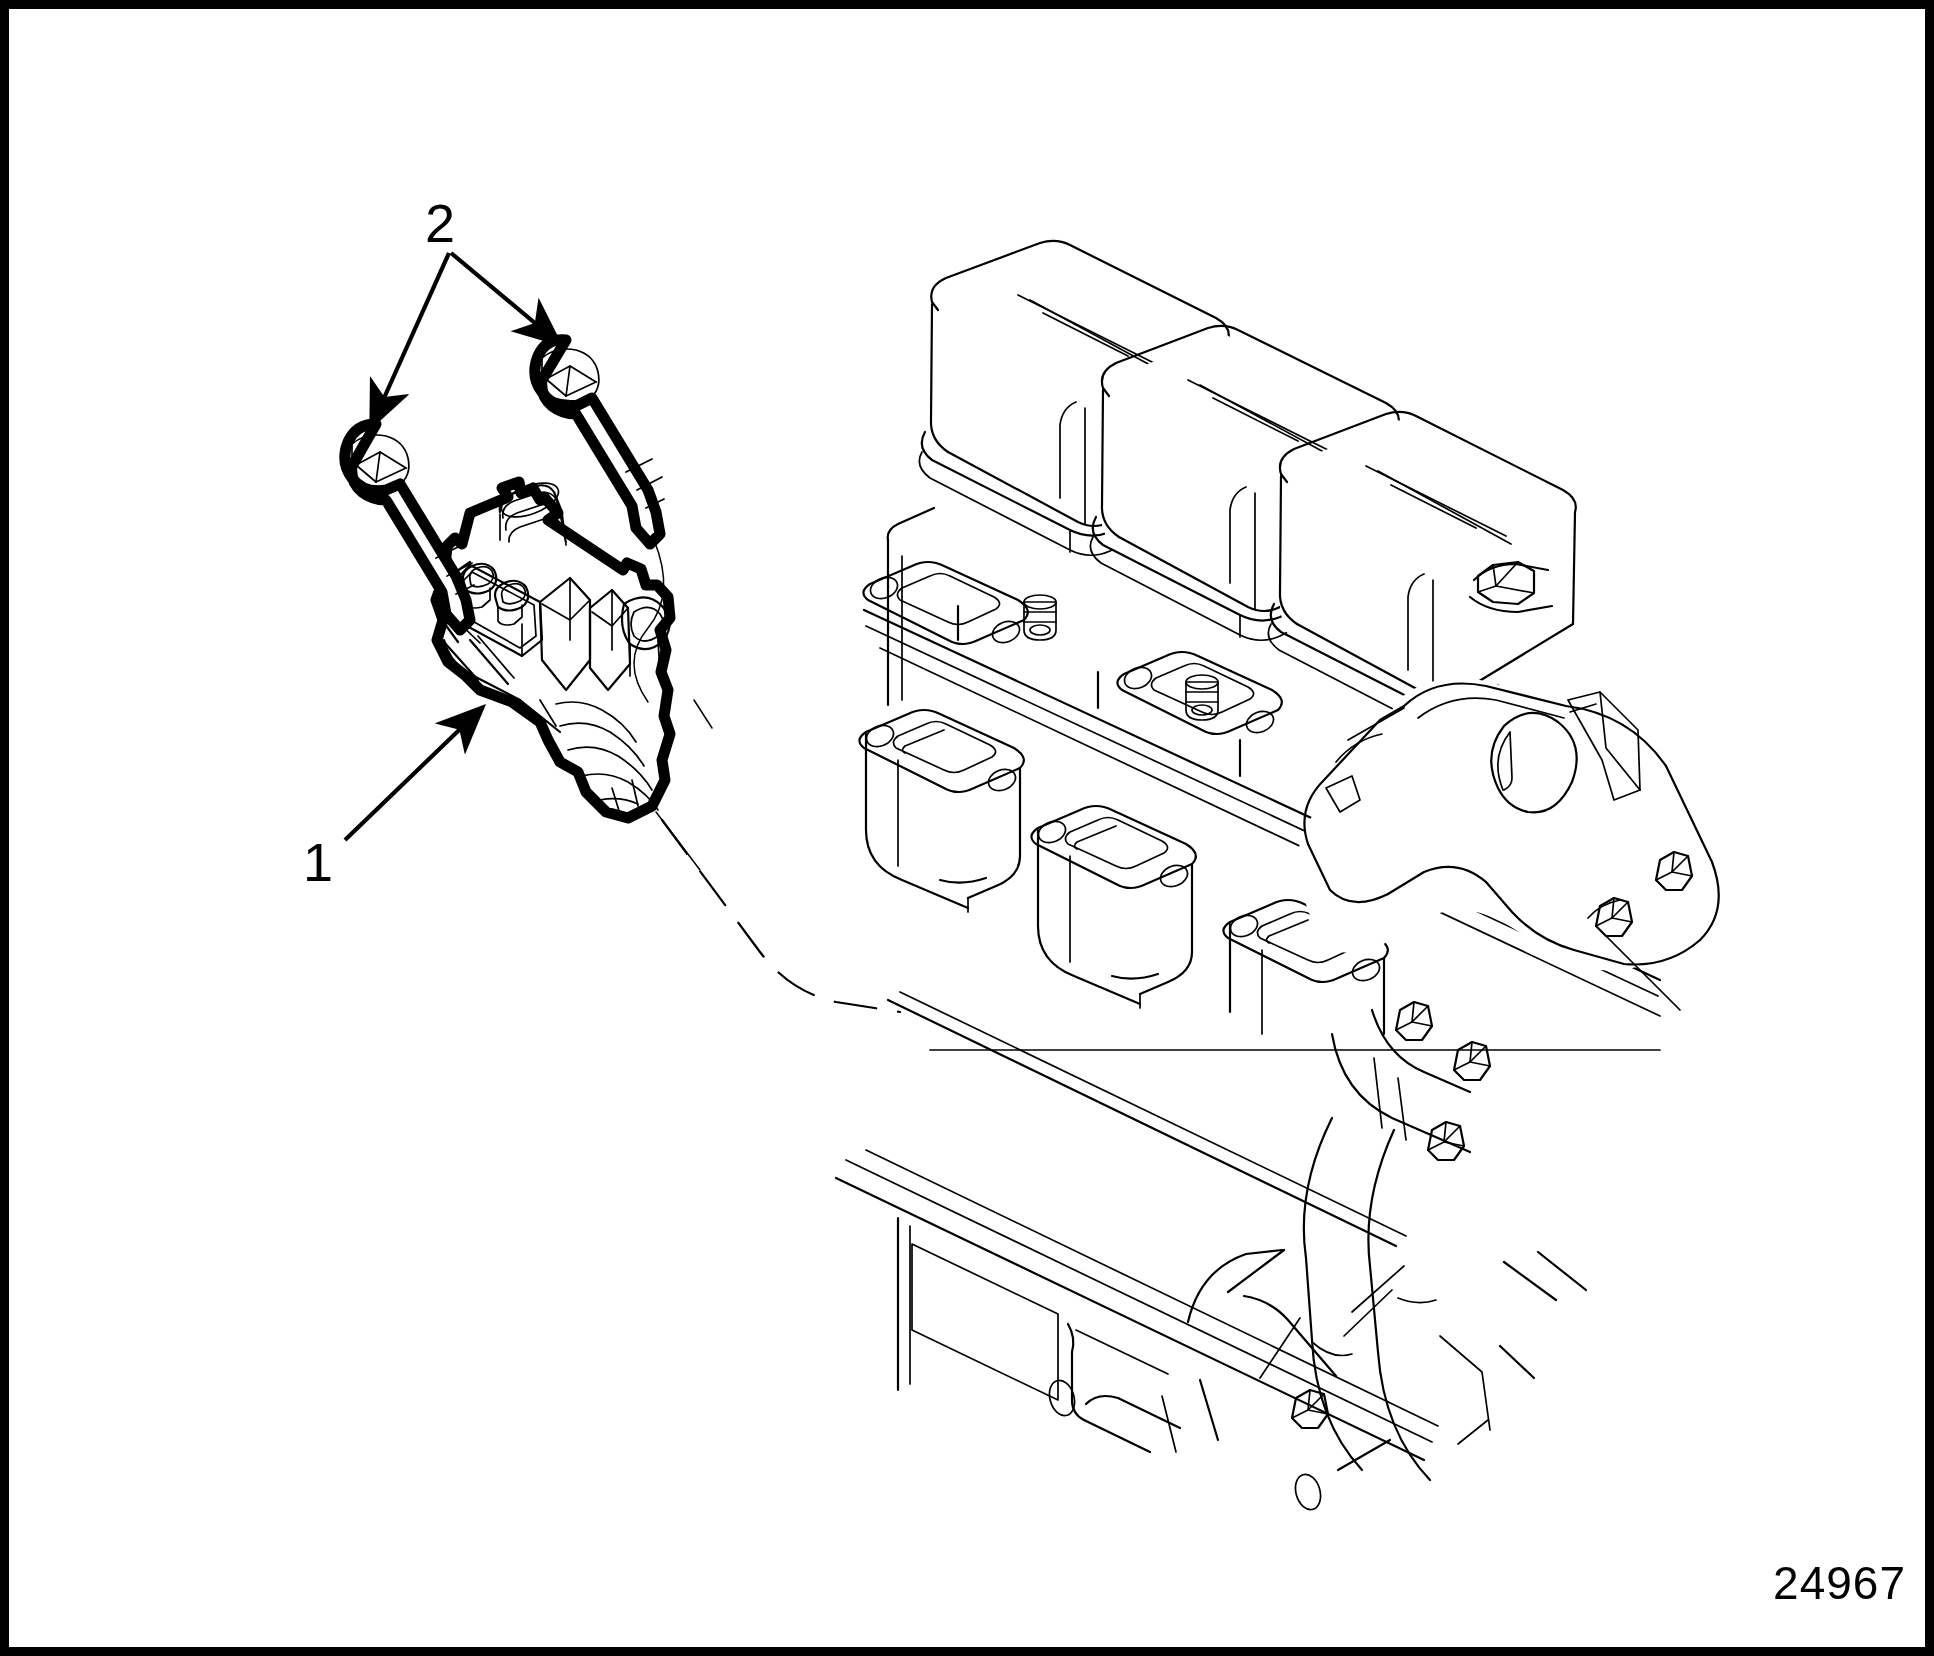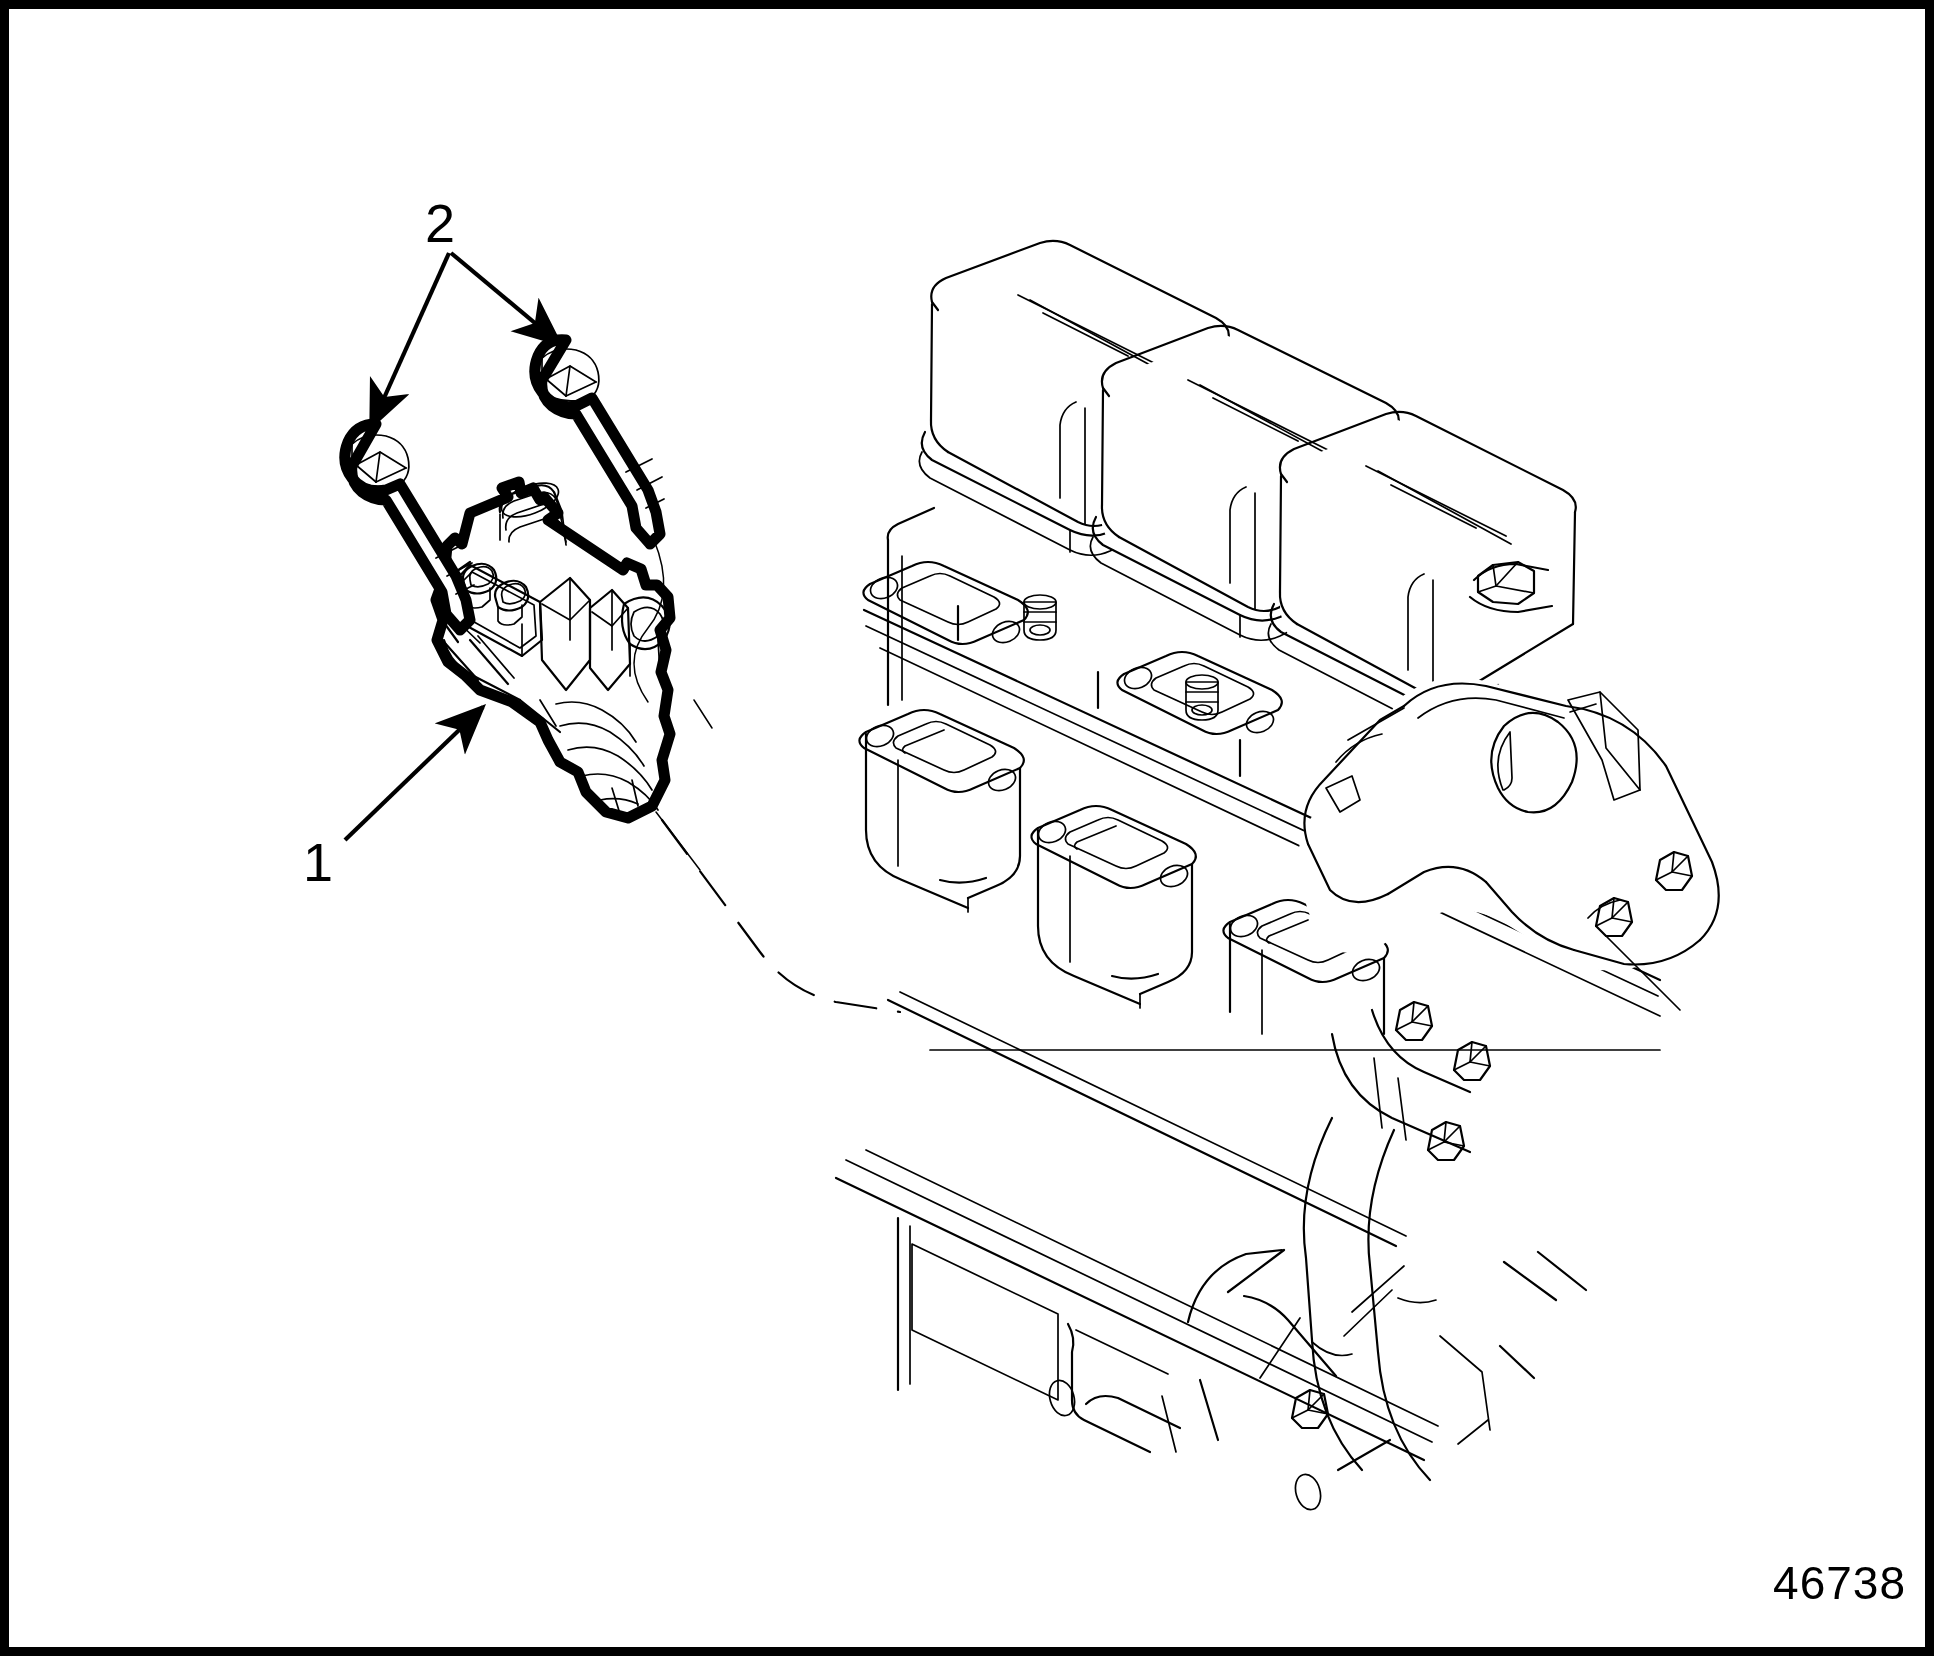--- a/index.html
+++ b/index.html
@@ -623,17 +623,17 @@
     <g>
       <path class="lead" marker-end="url(#arrowhead)" d="M345,840 L483,707"></path>
     </g>
 
   </svg>
 
   <div class="callout-num" id="num2" style="left:425px; top:196px;">2</div>
 
   <div class="callout-num" id="num1" style="left:303px; top:835px;">1</div>
 
-  <div id="fig-num">46738</div>
+  <div id="fig-num">24967</div>
 
   <div id="frame"></div>
 
 </div>
 
 </body></html>

